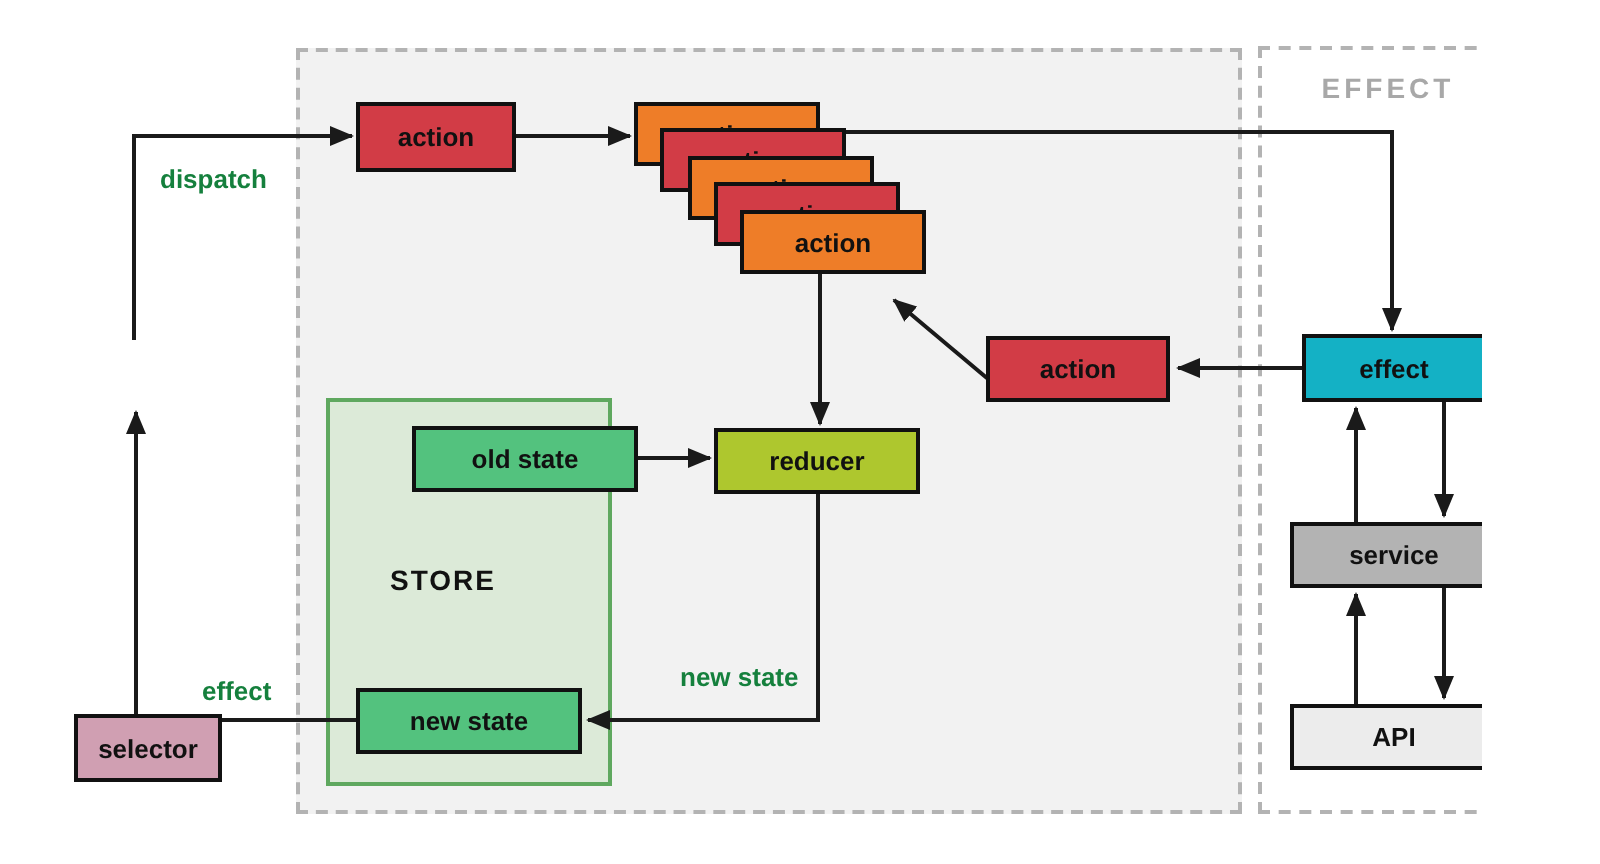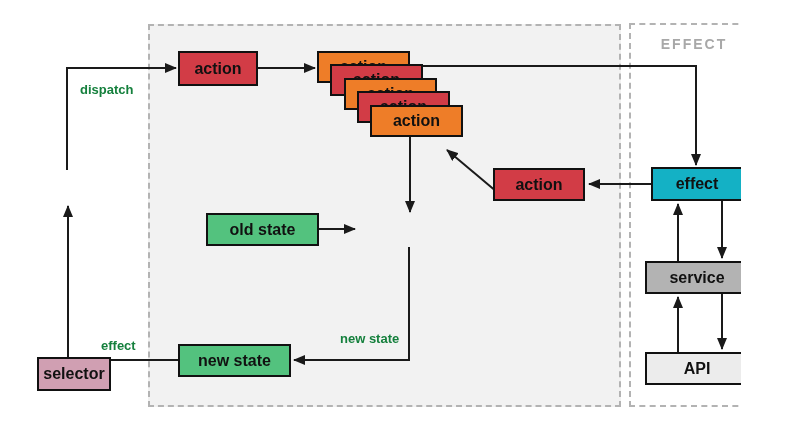--- a/index.html
+++ b/index.html
@@ -22,21 +22,21 @@
   }
   .store-title{
     position:absolute;top:81px;left:0;width:113px;text-align:center;
     font-size:14px;font-weight:bold;letter-spacing:1px;color:#111;
   }
   #arrows{position:absolute;left:0;top:0;z-index:2;}
   #arrows path{fill:none;stroke:#1a1a1a;stroke-width:2;}
   .node{
     position:absolute;border:2px solid #111;box-sizing:border-box;z-index:3;
     display:flex;align-items:center;justify-content:center;
-    font-size:16px;font-weight:bold;color:#111;white-space:nowrap;
+    font-size:13px;font-weight:bold;color:#111;white-space:nowrap;
   }
   .flow-label{
     position:absolute;z-index:4;font-size:13px;font-weight:bold;color:#15803d;white-space:nowrap;
   }
   
   #n-component{left:23px;top:170px;width:98px;height:34px;}
   #n-selector{left:37px;top:357px;width:74px;height:34px;}
   #n-action-dispatched{left:178px;top:51px;width:80px;height:35px;}
   .stack-box{width:93px;height:32px;}
   #n-stack-0{left:317px;top:51px;}
@@ -58,20 +58,23 @@
 </head>
 <body>
 
 <div id="canvas">
 
   <div class="panel" id="main-panel"></div>
   <div class="panel" id="effect-panel">
     <div class="panel-title">EFFECT</div>
   </div>
 
+  <div id="store-panel">
+    <div class="store-title">STORE</div>
+  </div>
 
   <svg id="arrows" width="800" height="432" viewBox="0 0 800 432">
     <defs>
       <marker id="ah" markerUnits="userSpaceOnUse" markerWidth="12" markerHeight="10" refX="11" refY="5" orient="auto">
         <polygon points="0,0 12,5 0,10" fill="#1a1a1a"></polygon>
       </marker>
     </defs>
     <path d="M67,170 V68 H176" marker-end="url(#ah)"></path>
     <path d="M258,68 H315" marker-end="url(#ah)"></path>
     <path d="M423,66 H696 V165" marker-end="url(#ah)"></path>
@@ -94,20 +97,21 @@
   <div class="node" id="n-action-dispatched" style="background-color: rgb(210, 60, 70);">action</div>
 
   <div class="node stack-box" id="n-stack-0" style="background-color: rgb(238, 125, 40);">action</div>
   <div class="node stack-box" id="n-stack-1" style="background-color: rgb(210, 60, 70);">action</div>
   <div class="node stack-box" id="n-stack-2" style="background-color: rgb(238, 125, 40);">action</div>
   <div class="node stack-box" id="n-stack-3" style="background-color: rgb(210, 60, 70);">action</div>
   <div class="node stack-box" id="n-stack-4" style="background-color: rgb(238, 125, 40);">action</div>
 
   <div class="node" id="n-action-effect" style="background-color: rgb(210, 60, 70);">action</div>
 
+  <div class="node" id="n-reducer" style="background-color: rgb(174, 199, 46);">reducer</div>
 
   <div class="node" id="n-old-state" style="background-color: rgb(83, 194, 126);">old state</div>
 
   <div class="node" id="n-new-state" style="background-color: rgb(83, 194, 126);">new state</div>
 
   <div class="node" id="n-effect" style="background-color: rgb(20, 177, 197);">effect</div>
 
   <div class="node" id="n-service" style="background-color: rgb(179, 179, 179);">service</div>
 
   <div class="node" id="n-api" style="background-color: rgb(236, 236, 236);">API</div>

